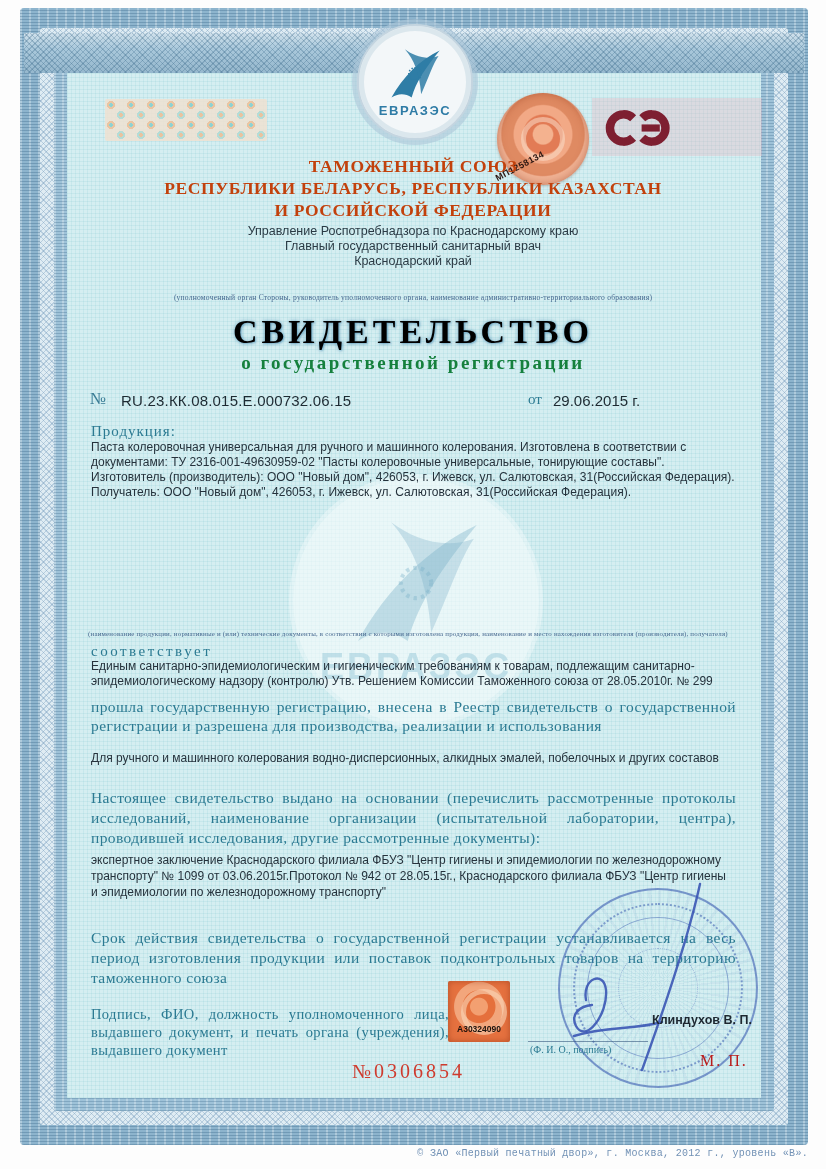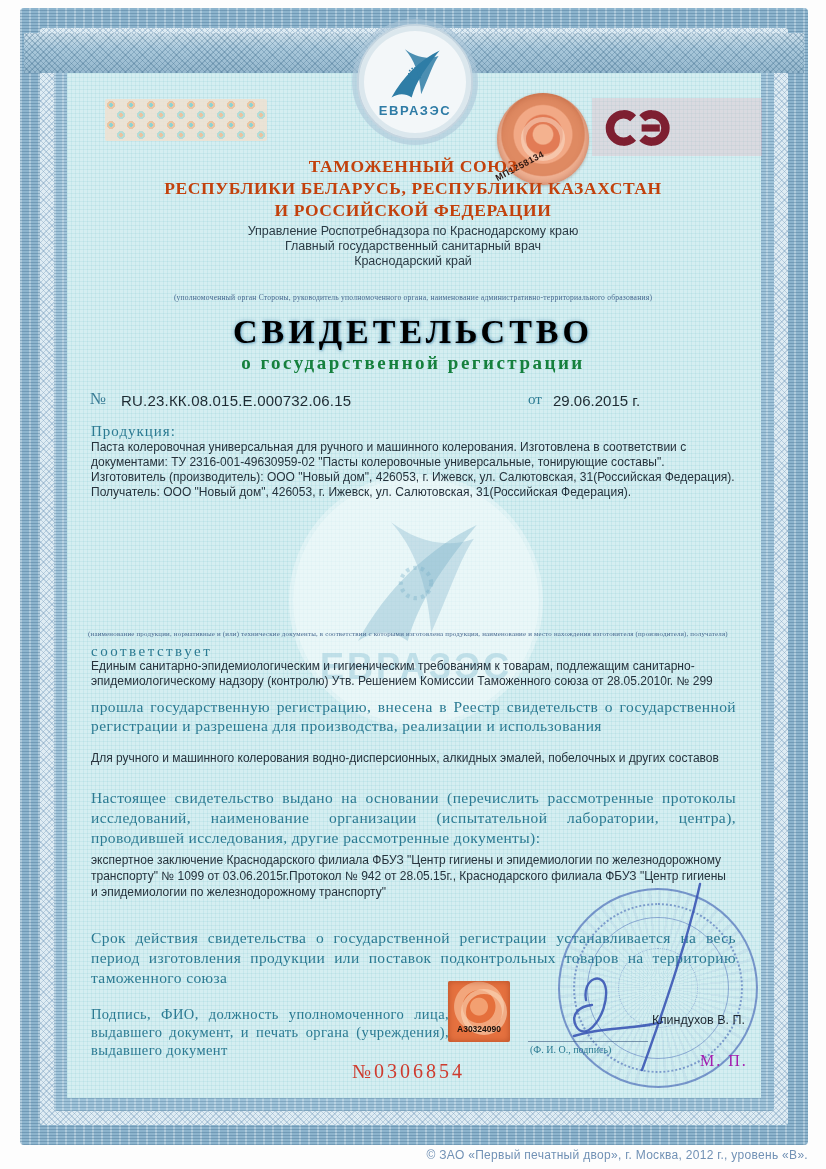--- a/index.html
+++ b/index.html
@@ -102,37 +102,37 @@
   .conf-text{left:91px;top:659px;right:92px;}
 
   .para{font-family:"Liberation Serif",serif;color:#2b7a92;text-align:justify;letter-spacing:.4px;}
   .reg-para{left:91px;top:697px;right:90px;font-size:15.5px;line-height:19px;}
   .usage{left:91px;top:751px;right:92px;}
   .basis-para{left:91px;top:788px;right:90px;font-size:15.5px;line-height:20px;}
   .basis-det{left:91px;top:852px;right:100px;line-height:16px;}
   .validity-para{left:91px;top:928px;right:90px;font-size:15.5px;line-height:20px;}
   .sign-label{left:91px;top:1005px;width:358px;font-size:14.5px;line-height:18px;}
 
-  .signer-name{left:652px;top:1013px;font-size:12.5px;font-weight:normal;color:#1d2730;z-index:6;}
+  .signer-name{left:652px;top:1013px;font-size:12.5px;font-weight:bold;color:#1d2730;z-index:6;}
   .sign-rule{left:528px;top:1041px;width:120px;height:1px;background:rgba(50,80,120,.55);z-index:6;}
   .sign-cap{left:530px;top:1044px;font-size:10px;color:#2b7a92;z-index:6;}
-  .seal-mark{left:700px;top:1052px;font-size:16px;letter-spacing:2px;color:#a21caf;z-index:6;text-align:center;}
+  .seal-mark{left:700px;top:1052px;font-size:16px;letter-spacing:2px;color:#b91c1c;z-index:6;text-align:center;}
   .serial{left:352px;top:1060px;font-family:"Liberation Serif",serif;font-size:20px;
     letter-spacing:3px;color:#cf3b2e;z-index:6;}
 
   
   .seal{position:absolute;left:558px;top:888px;width:196px;height:196px;border-radius:50%;
     border:2.5px solid rgba(58,92,176,.6);z-index:5;
     background:repeating-conic-gradient(rgba(58,92,176,.06) 0 2deg, transparent 2deg 6deg);}
   .seal .r1{position:absolute;inset:13px;border-radius:50%;border:2px dotted rgba(58,92,176,.55);}
   .seal .r2{position:absolute;inset:27px;border-radius:50%;border:1.5px solid rgba(58,92,176,.45);}
   .seal .r3{position:absolute;inset:58px;border-radius:50%;border:1.5px dotted rgba(58,92,176,.4);}
   .sig-svg{position:absolute;left:540px;top:878px;z-index:6;}
 
-  .credit{position:absolute;right:18px;top:1148px;font-size:12px;color:#7191b5;letter-spacing:.3px;z-index:4;}
+  .credit{position:absolute;right:18px;top:1148px;font-size:10px;color:#7191b5;letter-spacing:.3px;z-index:4;font-family:Liberation Mono, monospace;}
 </style>
 </head>
 <body>
 
 <div class="page">
 
   <svg width="0" height="0" style="position:absolute">
     <defs>
       <g id="swoosh">
         <path d="M10 92 C30 55 62 24 96 8 C70 40 54 64 46 92 C34 83 20 85 10 92 Z" fill="currentColor"></path>

